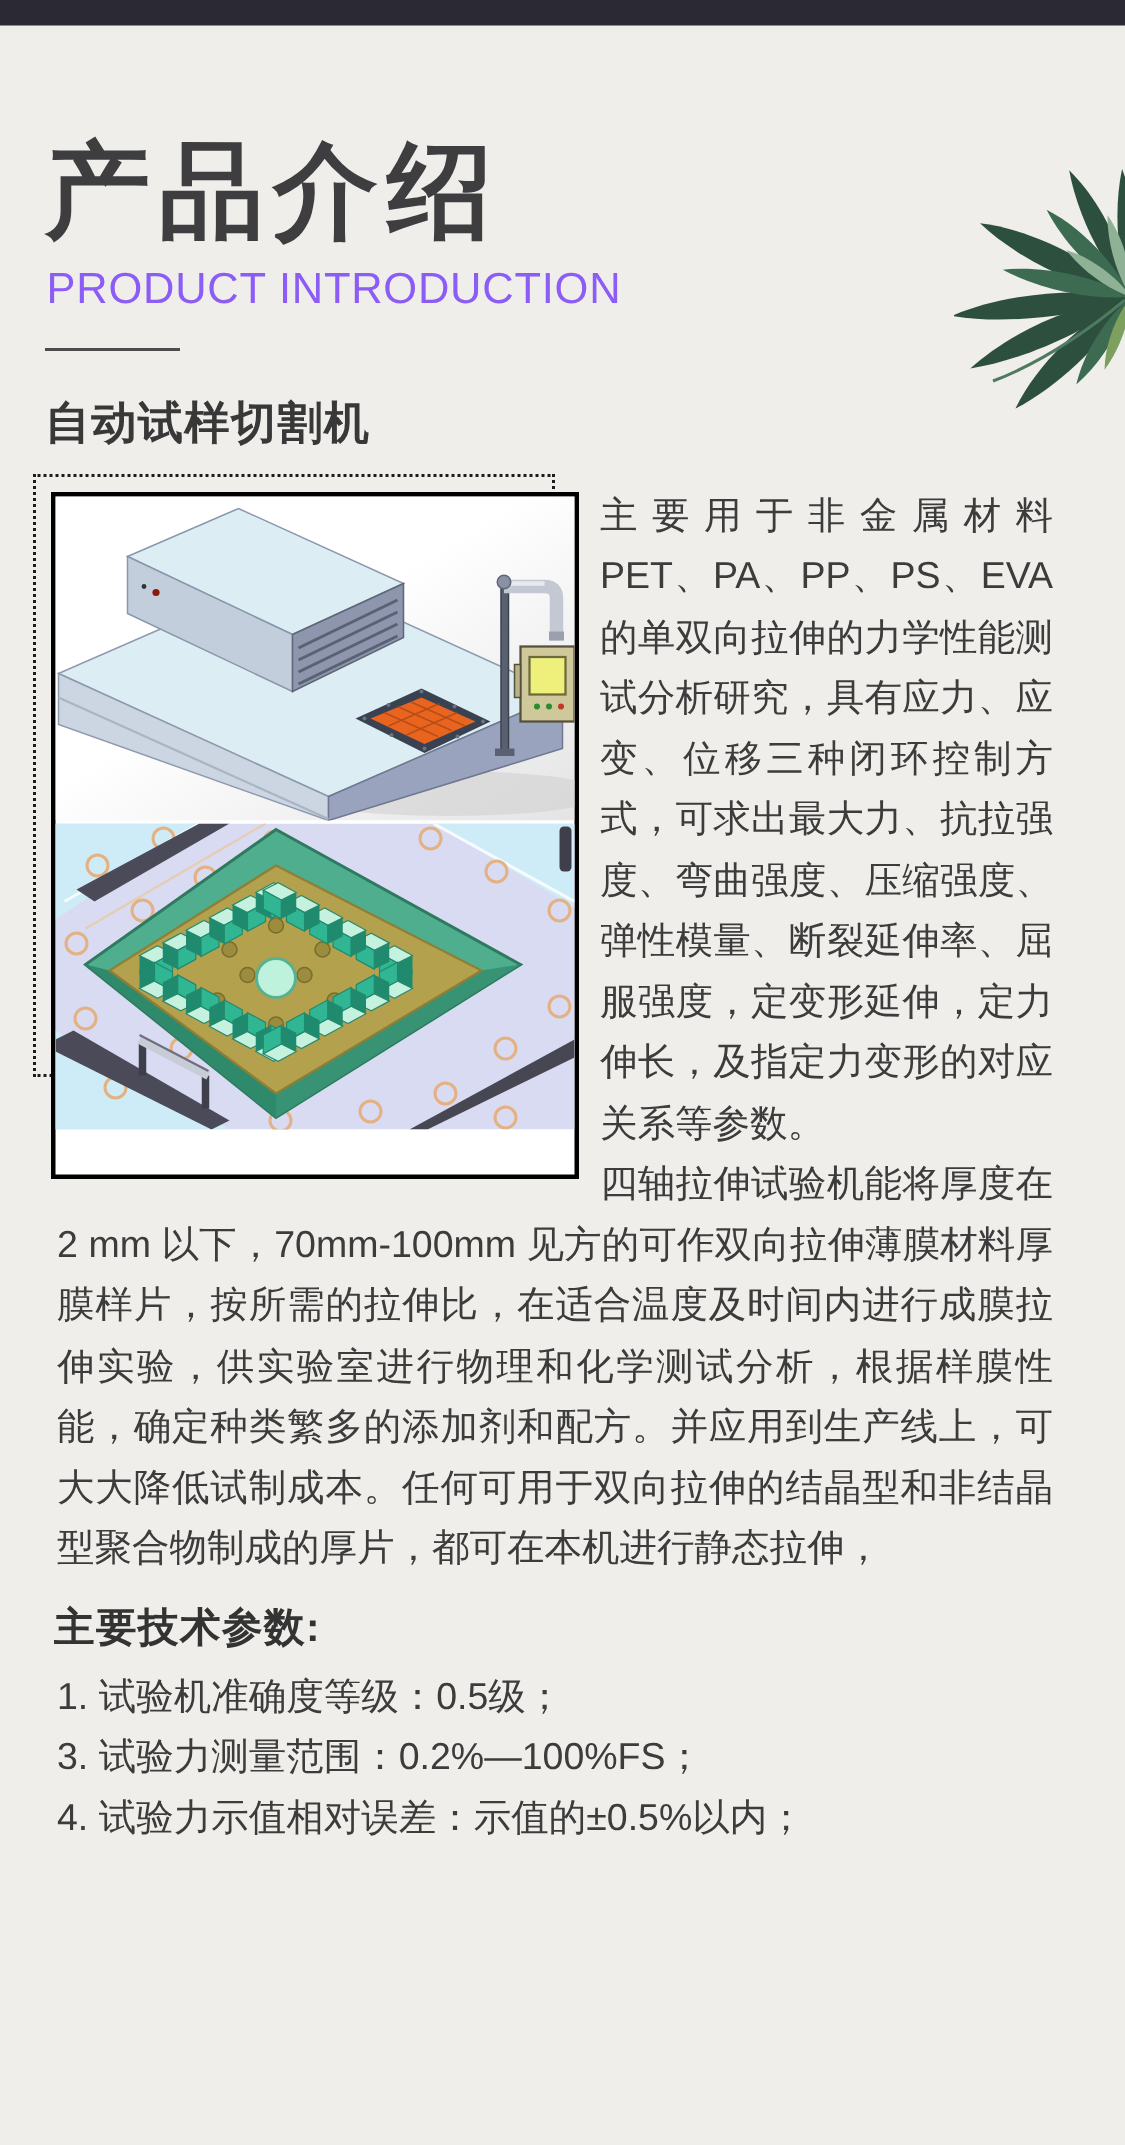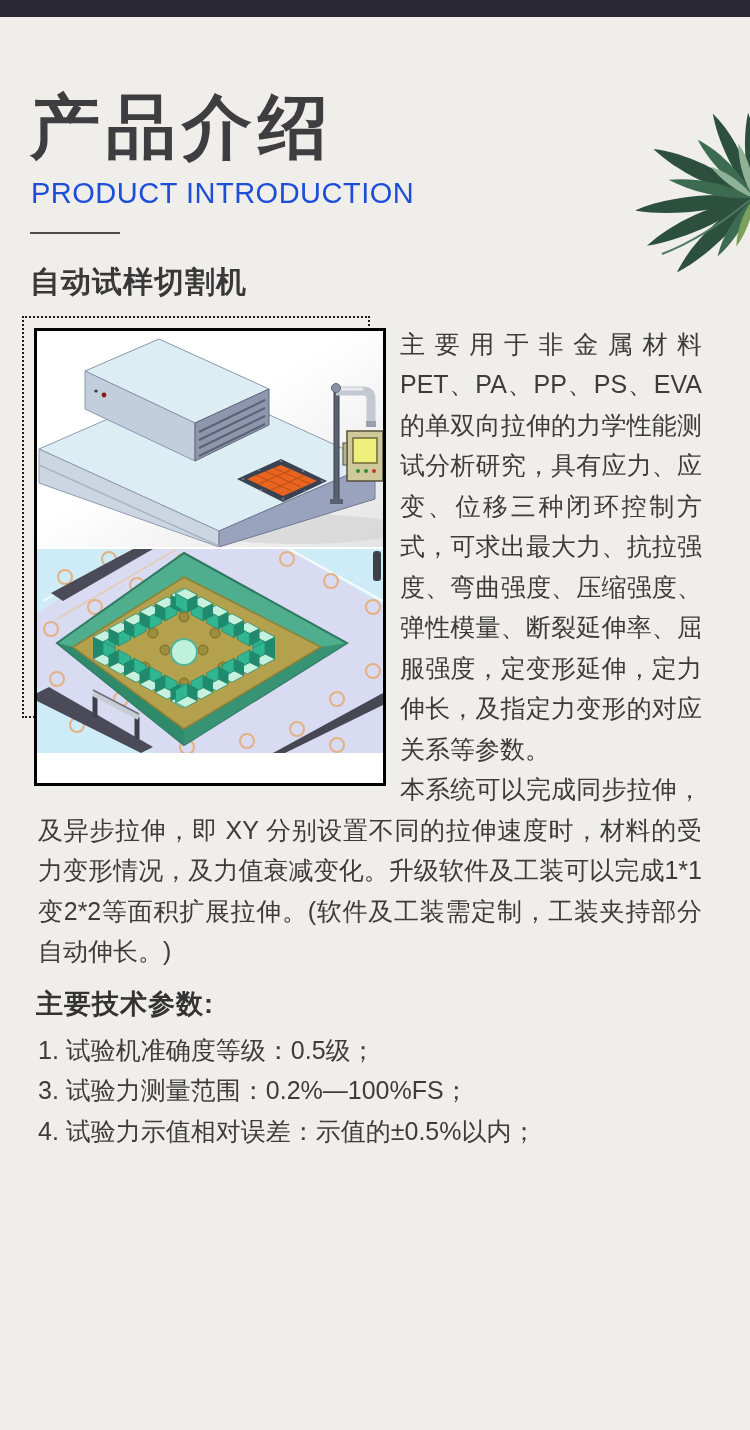--- a/index.html
+++ b/index.html
@@ -6,21 +6,21 @@
   body{
     width:750px;height:1430px;position:relative;overflow:hidden;
     background:#efeeea;
     font-family:"Liberation Sans","DejaVu Sans",sans-serif;
     color:#3c3c3c;
   }
   .topbar{height:17px;background:#2b2a34;}
   .leaf-wrap{position:absolute;top:80px;right:0;width:114px;height:232px;pointer-events:none;}
   .page-title{margin:74px 0 0 30px;font-size:70px;line-height:1.05;font-weight:900;
     color:#3e3e41;letter-spacing:6px;}
-  .page-subtitle{margin:12px 0 0 31px;font-size:29px;letter-spacing:.5px;color:#1d4ed8;font-weight:400;}
+  .page-subtitle{margin:12px 0 0 31px;font-size:29px;letter-spacing:.5px;color:#8b5cf6;font-weight:400;}
   .divider{width:90px;height:0;border-top:2px solid #4c4c4c;margin:22px 0 0 30px;}
   .section-title{margin:28px 0 0 30px;font-size:30px;font-weight:700;color:#383838;letter-spacing:1px;}
   .content{position:relative;margin-top:21px;padding:0 48px 0 38px;
     font-size:25px;line-height:40.5px;text-align:justify;color:#3c3c3c;}
   .dashed-frame{position:absolute;left:22px;top:-8px;width:344px;height:398px;
     border:2px dotted #1c1c1c;z-index:0;}
   .img-box{float:left;width:346px;height:452px;border:3px solid #000;background:#fff;
     margin:4px 14px 22px -4px;position:relative;z-index:1;}
   .img-box svg{display:block;}
   .fixture{margin-top:2px;}
@@ -227,21 +227,21 @@
       <polygon points="236,204 346,144 346,156 248,204" fill="#474754"></polygon>
       <rect x="336" y="2" width="8" height="30" rx="3" fill="#3f3f4c"></rect>
       <line x1="58" y1="146" x2="58" y2="168" stroke="#3f3f4c" stroke-width="5"></line>
       <line x1="100" y1="168" x2="100" y2="190" stroke="#3f3f4c" stroke-width="5"></line>
       <line x1="56" y1="144" x2="102" y2="168" stroke="#c8ccd6" stroke-width="6"></line>
       <line x1="56" y1="141" x2="102" y2="165" stroke="#6f6f7e" stroke-width="1.5"></line>
     </svg>
   </div>
 
   <p>主要用于非金属材料 PET、PA、PP、PS、EVA 的单双向拉伸的力学性能测试分析研究，具有应力、应变、位移三种闭环控制方式，可求出最大力、抗拉强度、弯曲强度、压缩强度、弹性模量、断裂延伸率、屈服强度，定变形延伸，定力伸长，及指定力变形的对应关系等参数。</p>
-  <p>本系统可以完成同步拉伸，及异步拉伸，即 XY 分别设置不同的拉伸速度时，材料的受力变形情况，及力值衰减变化。升级软件及工装可以完成1*1变2*2等面积扩展拉伸。(软件及工装需定制，工装夹持部分自动伸长。)</p>
+  <p>四轴拉伸试验机能将厚度在 2 mm 以下，70mm-100mm 见方的可作双向拉伸薄膜材料厚膜样片，按所需的拉伸比，在适合温度及时间内进行成膜拉伸实验，供实验室进行物理和化学测试分析，根据样膜性能，确定种类繁多的添加剂和配方。并应用到生产线上，可大大降低试制成本。任何可用于双向拉伸的结晶型和非结晶型聚合物制成的厚片，都可在本机进行静态拉伸，</p>
 </div>
 
 <div class="tech-heading">主要技术参数:</div>
 <ul class="specs">
   <li>1. 试验机准确度等级：0.5级；</li>
   <li>3. 试验力测量范围：0.2%—100%FS；</li>
   <li>4. 试验力示值相对误差：示值的±0.5%以内；</li>
 
 </ul>
 

